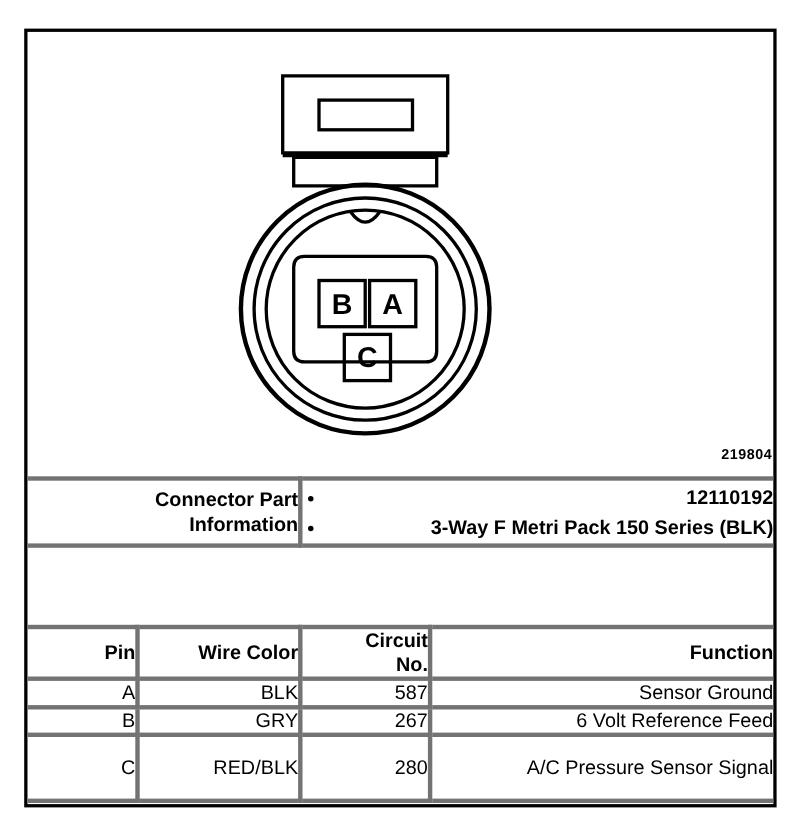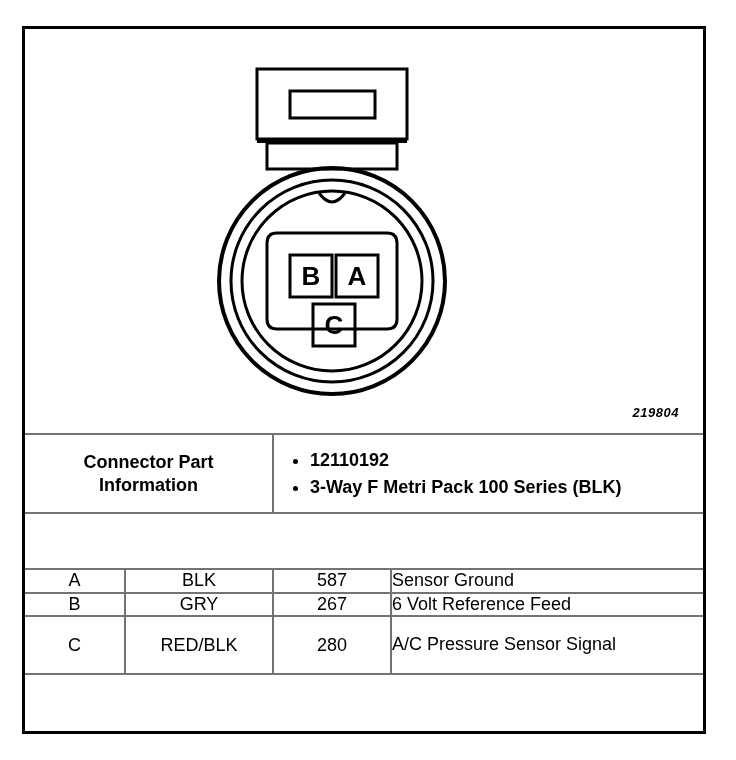--- a/index.html
+++ b/index.html
@@ -34,64 +34,64 @@
   
   #drawing {
     position: absolute;
     left: 0;
     top: 0;
     width: 678px;
     height: 404px;
   }
   #figure-id {
     position: absolute;
-    right: 24px;
+    right: 1px;
     top: 376px;
     font-size: 13px;
     font-weight: bold;
     font-family: "Liberation Sans", sans-serif;
     letter-spacing: 0.5px;
-    font-style: italic;
   }
   
   #info-table {
     position: absolute;
     left: 0;
     top: 404px;
     width: 678px;
     border-collapse: collapse;
     table-layout: fixed;
   }
   #info-table td {
-    border: 2px solid #737373;
+    border: 4px solid #737373;
     padding: 0;
     vertical-align: middle;
     font-size: 18px;
     font-family: "Liberation Sans", sans-serif;
+    text-align: right;
   }
   #info-table .no-left {
     border-left: 0;
   }
   #info-table .no-right {
     border-right: 0;
   }
   .cpi-cell {
     text-align: center;
     font-weight: bold;
     font-size: 19px;
     line-height: 1.25;
     padding: 10px 6px;
   }
   .cpi-list {
     padding: 8px 4px 10px 18px;
     font-weight: bold;
     font-size: 19px;
   }
   .cpi-list ul {
-    margin: 14px;
+    margin: 0;
     padding: 0 0 0 22px;
     list-style: disc;
   }
   .cpi-list li {
     margin: 4px 0;
     line-height: 1.25;
   }
   .hdr {
     text-align: center;
     font-weight: bold;
@@ -164,36 +164,45 @@
       </colgroup>
       <tbody>
         <tr>
           <td class="cpi-cell no-left" colspan="2">
             <div>Connector Part</div>
             <div>Information</div>
           </td>
           <td class="cpi-list no-right">
             <ul>
               <li>12110192</li>
-              <li>3-Way F Metri Pack 100 Series (BLK)</li>
+              <li>3-Way F Metri Pack 150 Series (BLK)</li>
             </ul>
           </td>
         </tr>
       </tbody>
     </table>
 
     <table id="info-table" style="top:539px">
       <colgroup>
         <col style="width:100px">
         <col style="width:148px">
         <col style="width:118px">
         <col style="width:312px">
       </colgroup>
       <tbody>
         <tr>
+          <td class="hdr no-left">Pin</td>
+          <td class="hdr">Wire Color</td>
+          <td class="hdr">
+            <div>Circuit</div>
+            <div>No.</div>
+          </td>
+          <td class="hdr-func no-right">Function</td>
+        </tr>
+        <tr>
           <td class="cell-c no-left">A</td>
           <td class="cell-c">BLK</td>
           <td class="cell-c">587</td>
           <td class="cell-l no-right">Sensor Ground</td>
         </tr>
         <tr>
           <td class="cell-c no-left">B</td>
           <td class="cell-c">GRY</td>
           <td class="cell-c">267</td>
           <td class="cell-l no-right">6 Volt Reference Feed</td>

